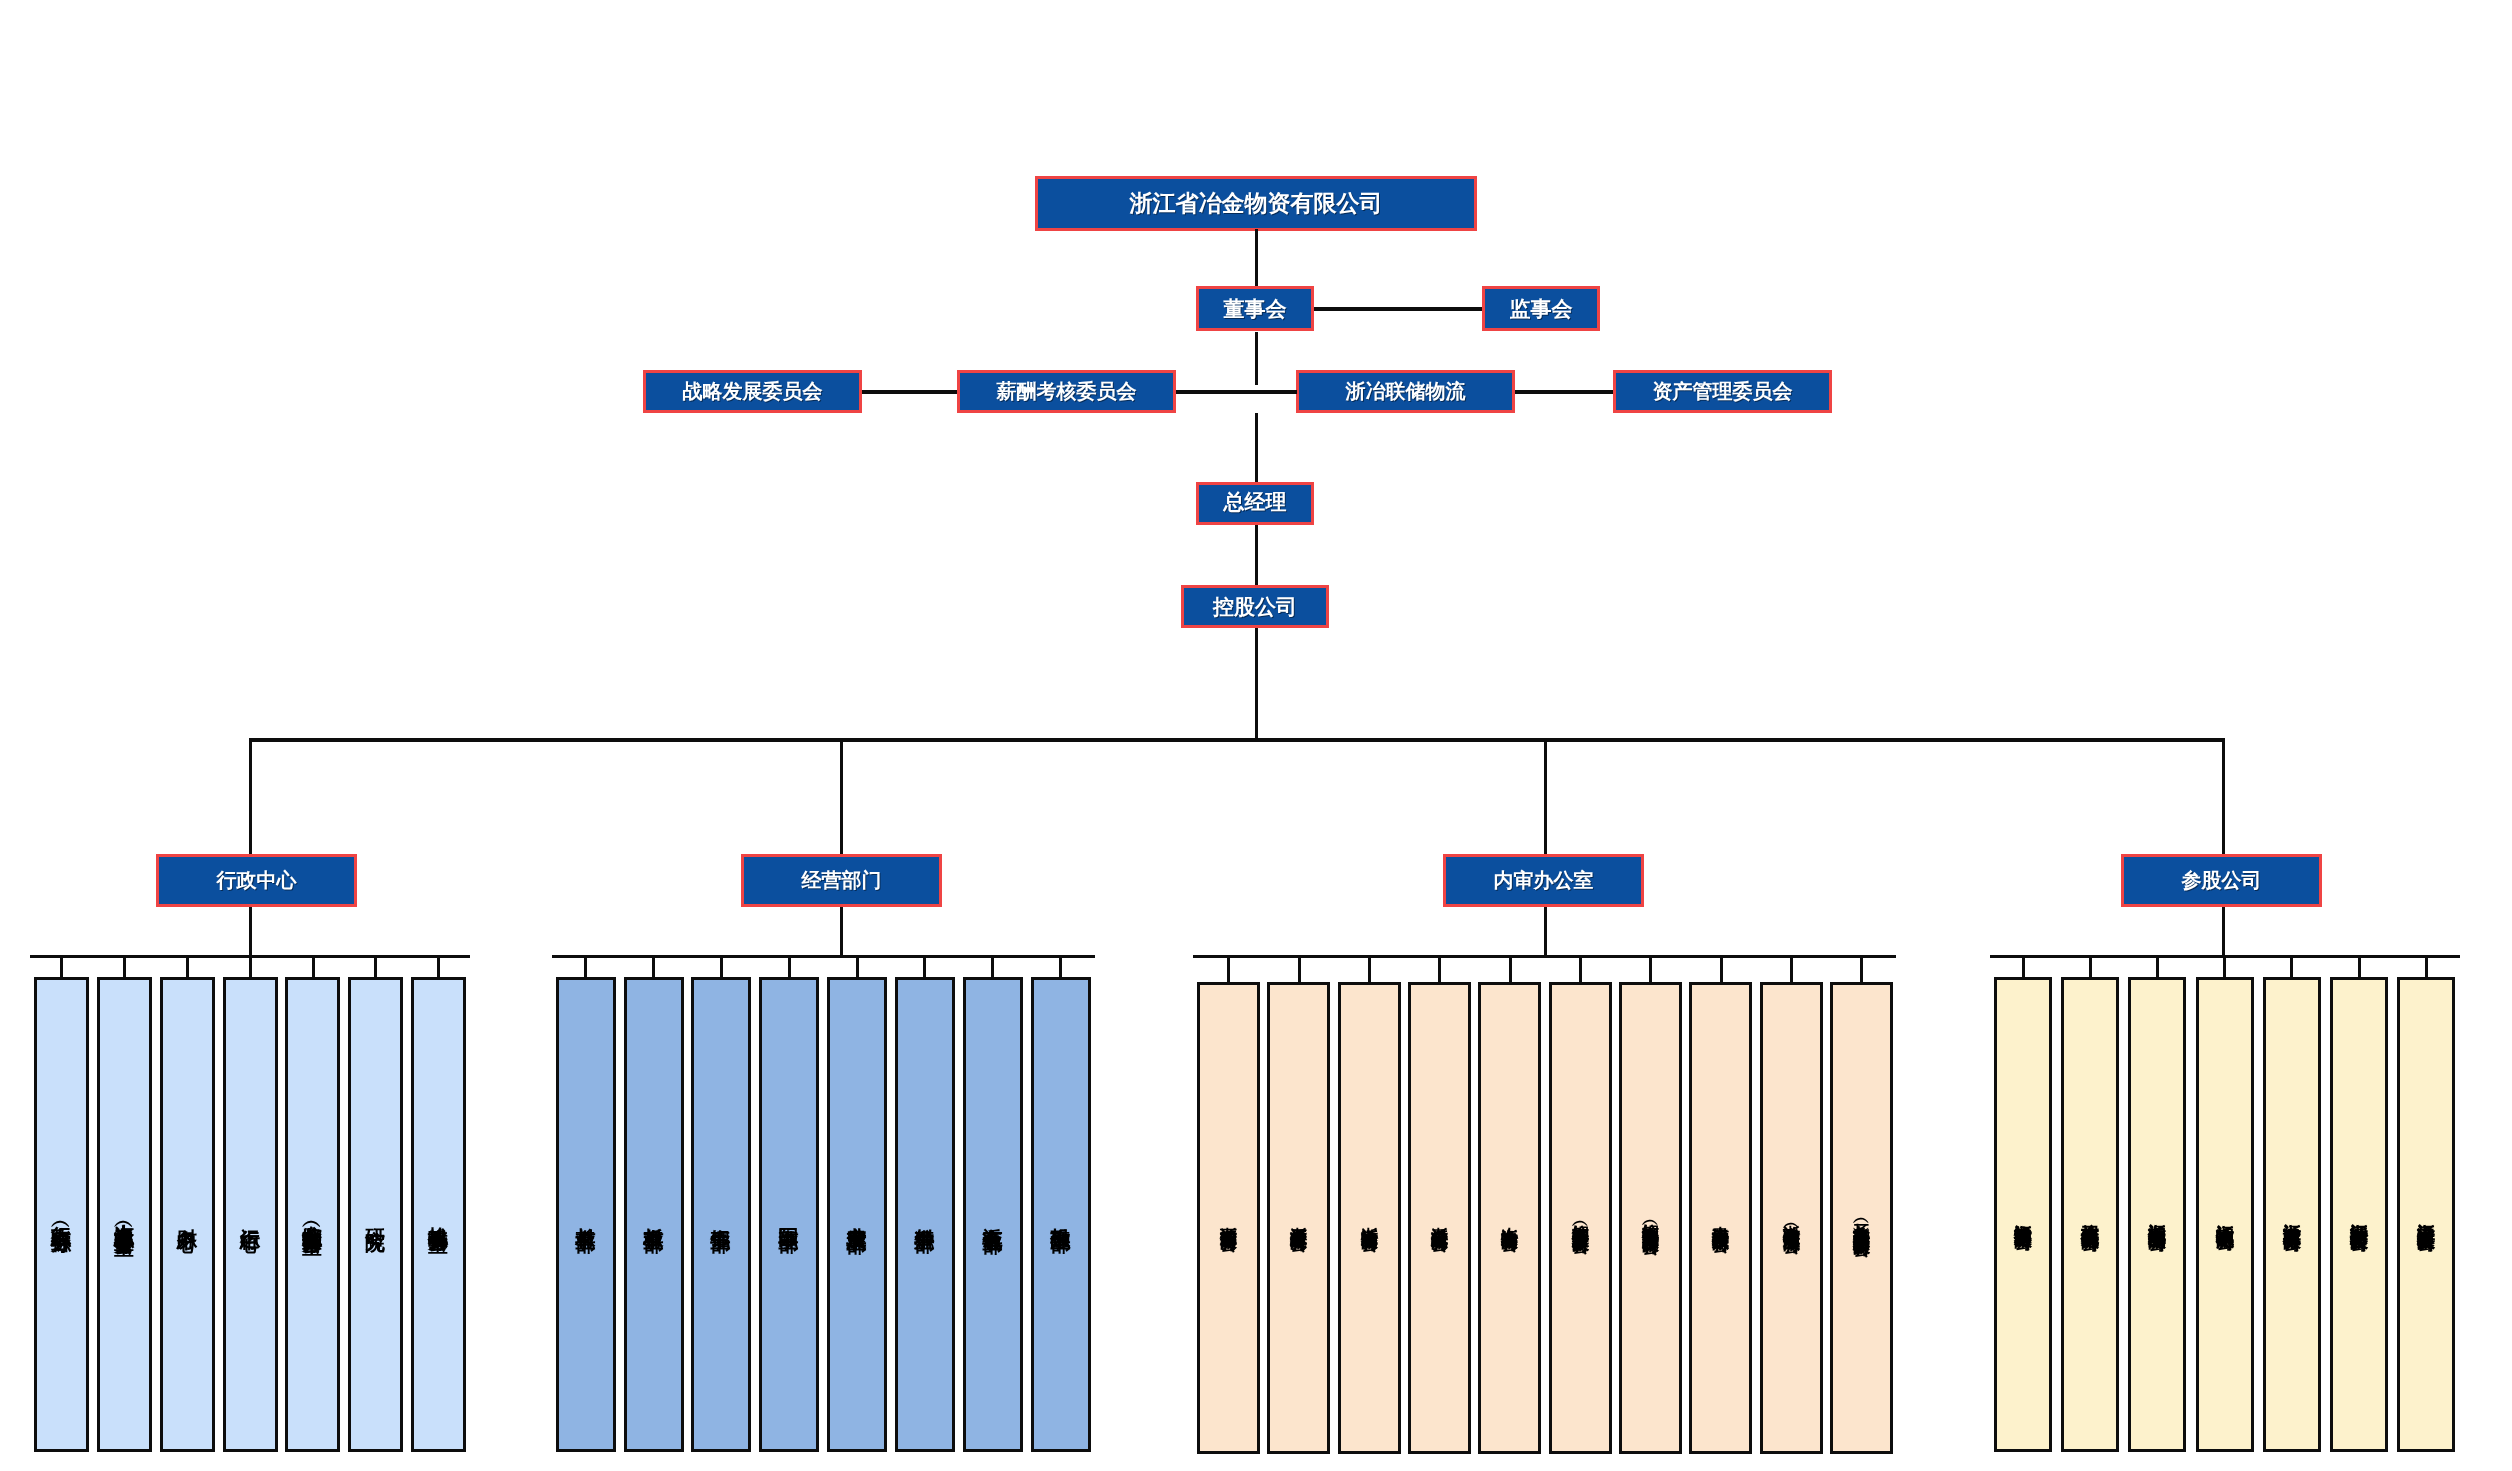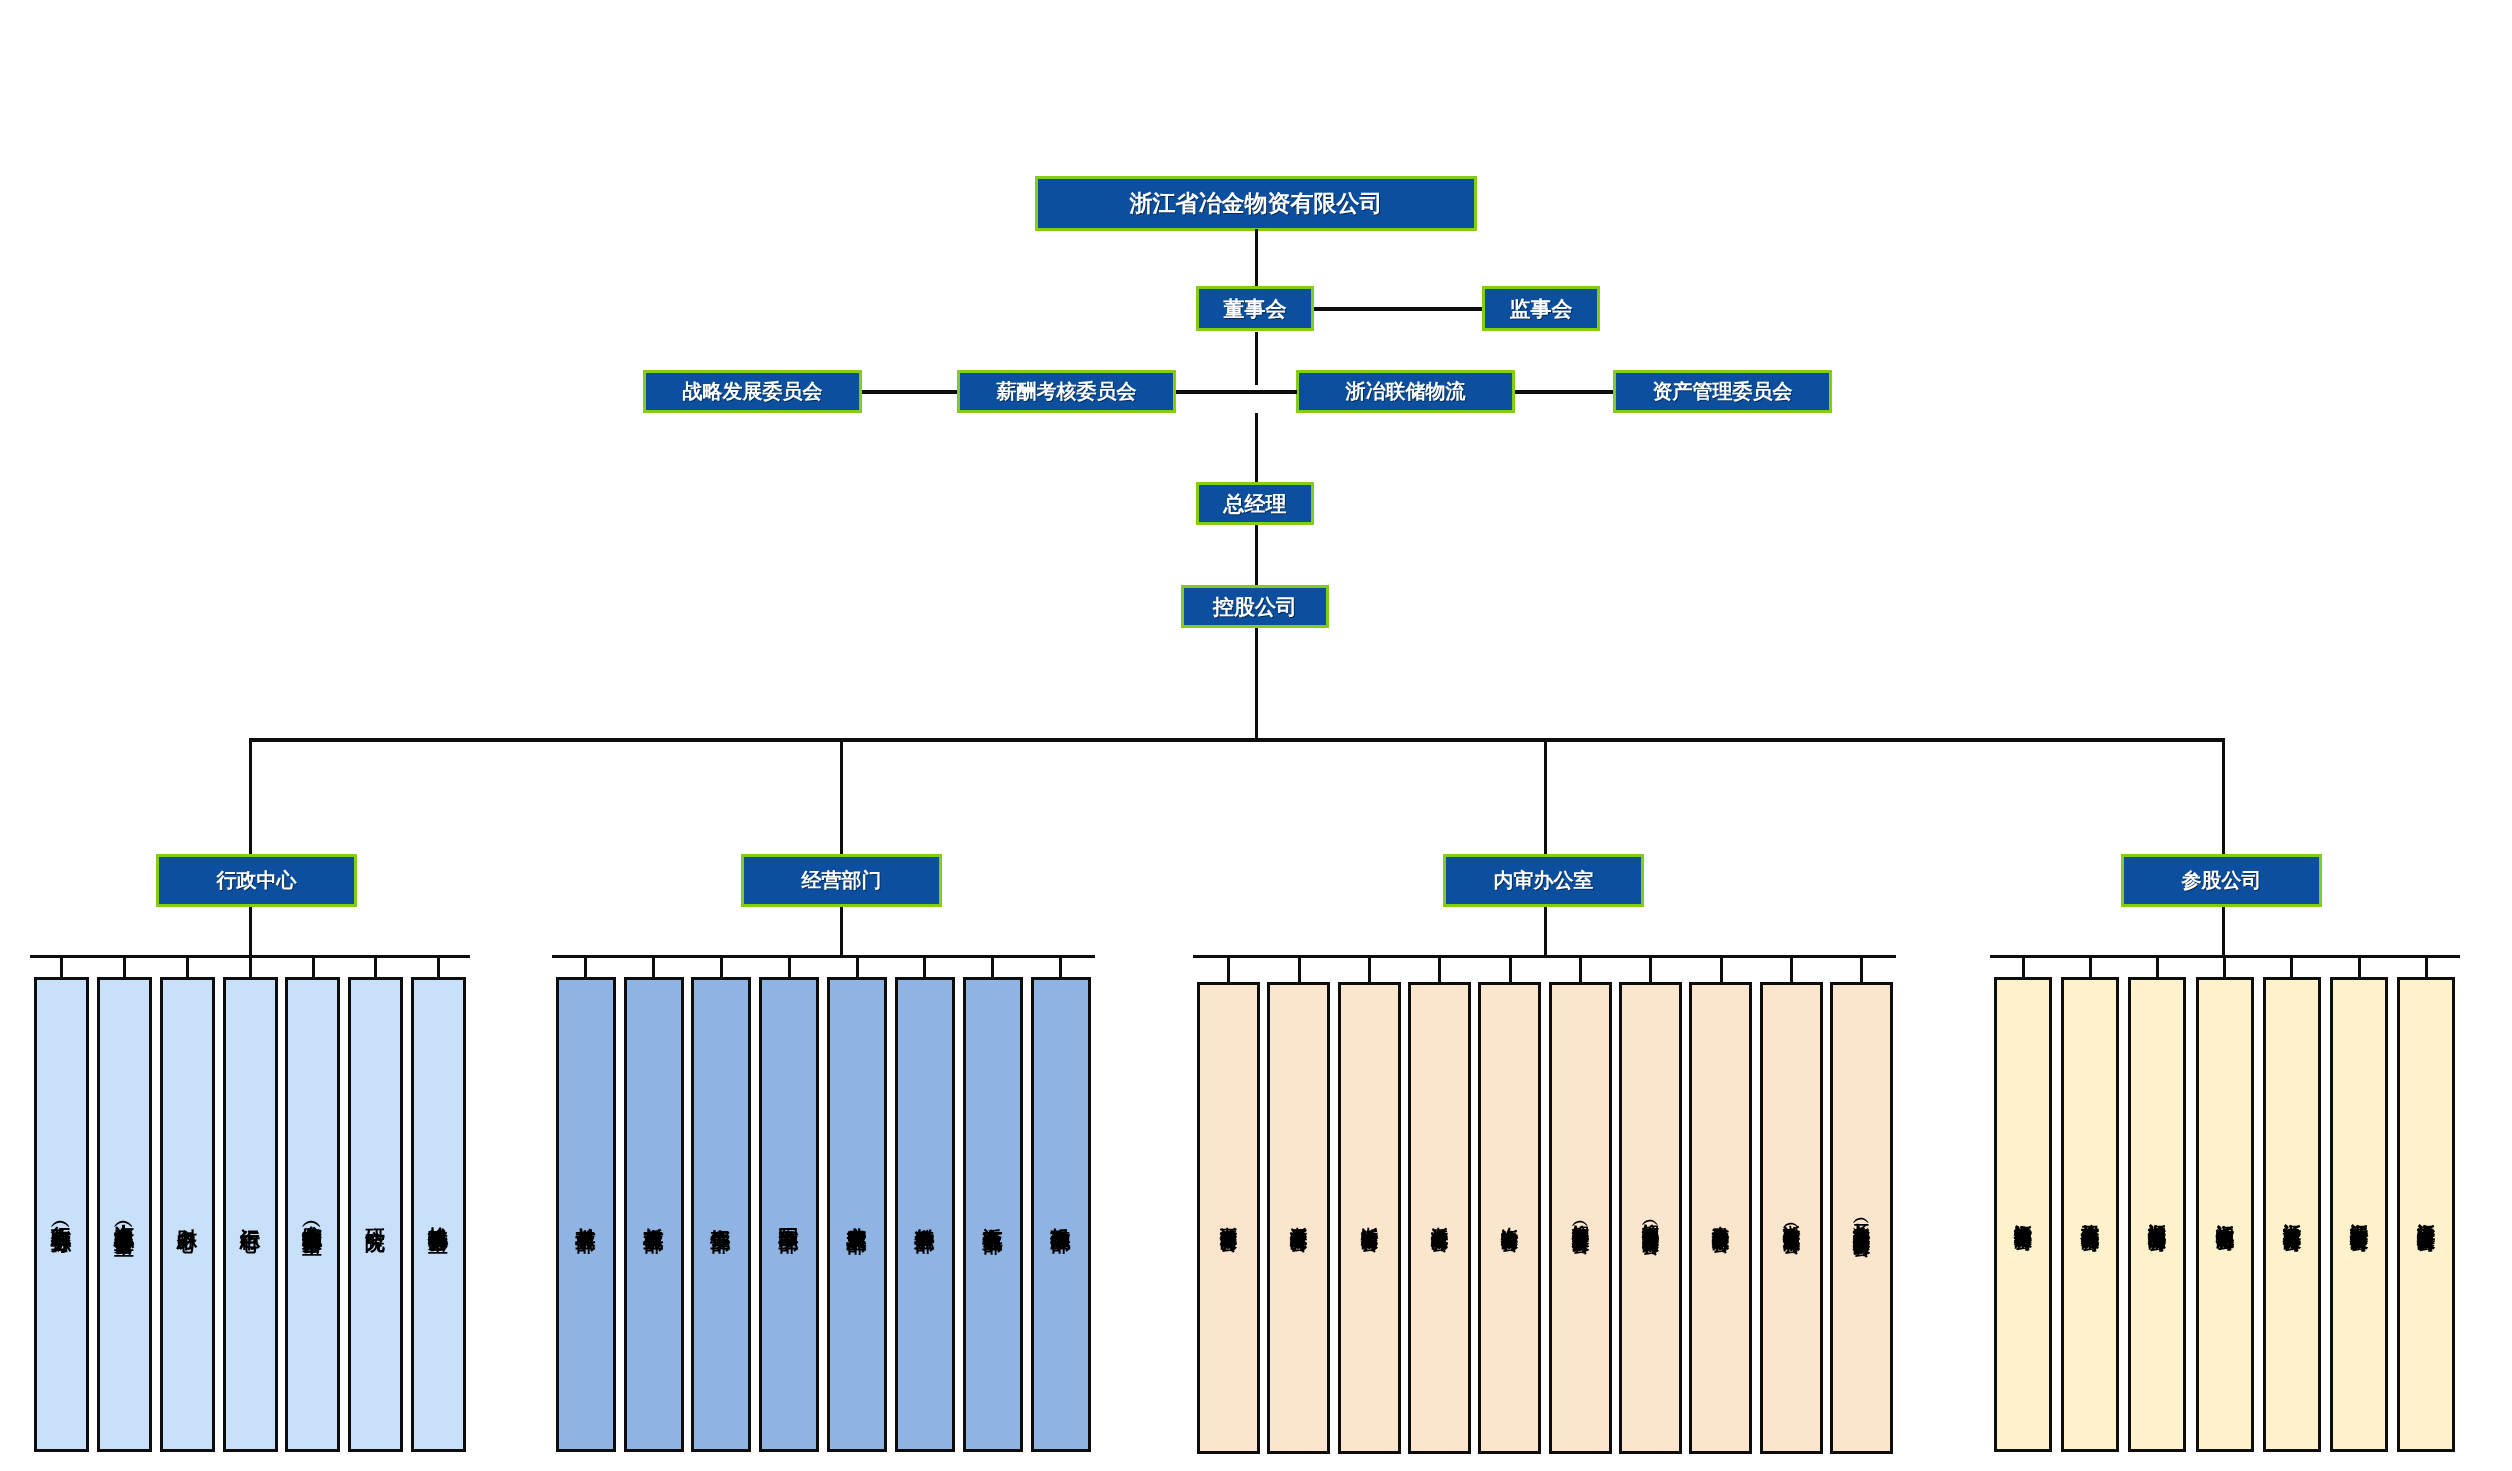--- a/index.html
+++ b/index.html
@@ -11,21 +11,21 @@
     overflow:hidden;
   }
   .canvas{position:absolute;inset:0;}
 
   
   .node{
     position:absolute;
     box-sizing:border-box;
     display:flex;align-items:center;justify-content:center;
     text-align:center;
-    border:3px solid #84cc16;
+    border:3px solid #ef4444;
     line-height:1.12;
   }
 
   
   .blue{
     background:#0b4f9e;
     color:#ffffff;
     font-weight:bold;
     text-shadow:
        1px 0 0 #ffffff, -1px 0 0 #ffffff,
@@ -118,21 +118,21 @@
   <div class="node blue" style="left:1613px;top:370px;width:219px;height:43px;font-size:20px;">
     <span class="lbl">资产管理委员会</span>
   </div>
 
   <div class="ln hlthick" style="left:862px;top:390px;width:95px;"></div>
   <div class="ln hlthick" style="left:1176px;top:390px;width:121px;"></div>
   <div class="ln hlthick" style="left:1515px;top:390px;width:98px;"></div>
 
   <div class="ln vl" style="left:1255px;top:413px;height:69px;"></div>
 
-  <div class="node blue" style="left:1196px;top:482px;width:118px;height:43px;font-size:21px;">
+  <div class="node blue" style="left:1196px;top:482px;width:118px;height:43px;font-size:21px;font-family:Liberation Mono, monospace;">
     <span class="lbl">总经理</span>
   </div>
 
   <div class="ln vl" style="left:1255px;top:525px;height:60px;"></div>
 
   <div class="node blue" style="left:1181px;top:585px;width:148px;height:43px;font-size:21px;">
     <span class="lbl">控股公司</span>
   </div>
 
   <div class="ln vl" style="left:1255px;top:628px;height:112px;"></div>

